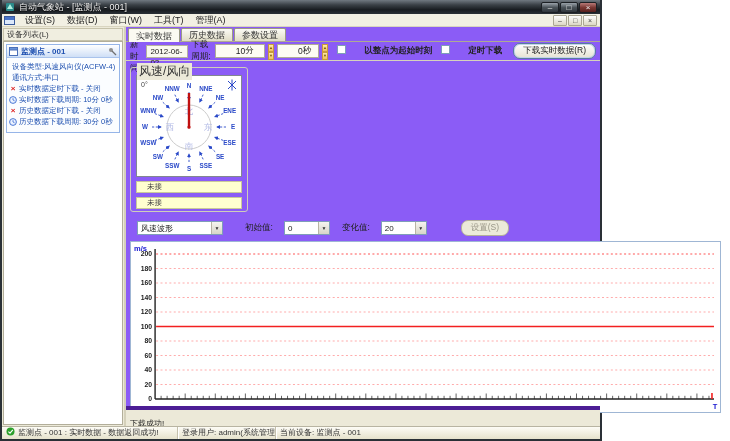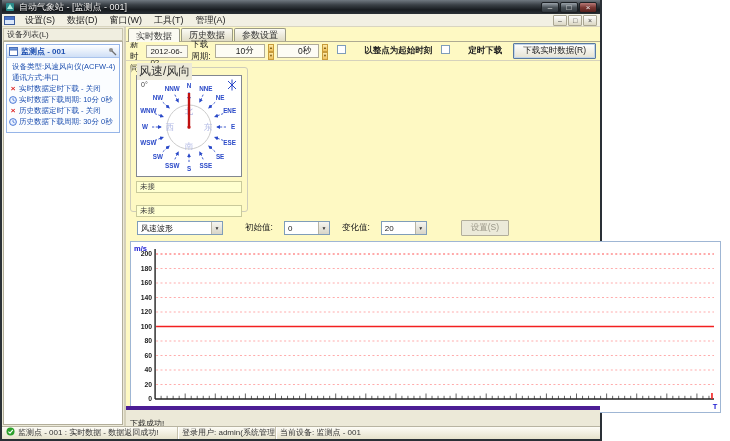--- a/index.html
+++ b/index.html
@@ -47,21 +47,21 @@
     background:linear-gradient(#ffffff,#cfdff6); border-bottom:1px solid #a9c3ec;
     color:#1e50b0; font-size:8px; font-weight:bold; }
   .device-header .dh-title { flex:1; white-space:nowrap; overflow:hidden; }
   .device-content { padding:3px 1px 5px 2px; }
   .status-line { display:flex; align-items:center; gap:2px; height:11px;
     font-size:7.5px; color:#1e50b0; white-space:nowrap; }
   .cross-ico { color:#d22; font-weight:bold; font-size:8px; width:8px; text-align:center; }
   .noicon { width:1px; }
 
   
-  .main { flex:1; display:flex; flex-direction:column; min-width:0; background:#fef9c3; }
+  .main { flex:1; display:flex; flex-direction:column; min-width:0; background:#8b5cf6; }
   .tabbar { height:15px; flex:0 0 15px; display:flex; align-items:flex-end; gap:1px;
     padding-left:2px; border-bottom:1px solid #aeaa92; }
   .tab { height:13px; padding:0 7px; font-size:9px; line-height:13px; color:#333;
     background:linear-gradient(#fbfaf5,#e0dcc6); border:1px solid #9a9a84; border-bottom:none;
     border-radius:2px 2px 0 0; white-space:nowrap; }
   .tab.active { height:14px; line-height:14px; background:#fbfaf2; margin-bottom:-1px; position:relative; z-index:2; }
 
   .toolbar { height:19px; flex:0 0 19px; display:flex; align-items:center; gap:3px;
     padding:0 4px; border-bottom:1px solid #d6d2bc; font-size:8.5px; color:#222; }
   .time-box { width:100px; height:13px; border:1px solid #b6b2a0; background:#faf9f0;
@@ -69,33 +69,33 @@
   .tb-right { margin-left:auto; display:flex; align-items:center; gap:3px; }
   .period-box { display:flex; align-items:center; justify-content:space-between; width:50px; height:14px;
     border:1px solid #b0ac98; background:#fdfcf4; font-size:8.5px; padding:0 20px; }
   .period-box.small { width:40px; }
   .spinner { display:flex; flex-direction:column; width:11px; height:14px; }
   .spin-btn { flex:1; font-size:4px; line-height:6px; text-align:center; color:#7a5a10;
     background:linear-gradient(#fdeaa8,#eec05c); border:1px solid #c89c3a; }
   .checkbox { width:9px; height:9px; border:1px solid #7f9db9; background:#fff; display:inline-block; }
   .cb-group { display:flex; align-items:flex-start; gap:18px; white-space:nowrap;font-weight:bold; }
   .xp-btn { height:16px; padding:0 9px; font-size:8.5px; color:#222; white-space:nowrap;
-    border:1px solid #5a7aa0; border-radius:1px; background:linear-gradient(#ffffff,#e5e2d2);
+    border:1px solid #5a7aa0; border-radius:7px; background:linear-gradient(#ffffff,#e5e2d2);
     box-shadow:inset 0 0 0 1px #c2d4e8; }
   .xp-btn.disabled { color:#9a9788; border-color:#b2ae9a; background:#ecead9; box-shadow:none; }
 
   .content { flex:1; padding:2px 4px 0 3px; min-height:0; }
   .group-box { width:118px; height:145px; border:1px solid #cfcdba; border-radius:3px;
     margin:4px 0 0 1px; position:relative; padding-top:7px; }
   .group-label { position:absolute; top:-5px; left:6px; background:#ece9d8; padding:0 2px;
     font-size:12px; color:#333; }
   .compass-box { width:106px; height:102px; margin:0 auto; background:#ffffff;
     border:1px solid #828790; }
-  .yellow-bar { width:106px; height:12px; margin:4px auto 12px; background:#ffffd0;
-    border:1px solid #c9c99a; font-size:7.5px; line-height:10px; padding:0 3px; color:#404040; }
+  .yellow-bar { width:106px; height:12px; margin:4px auto 4px; background:#ffffd0;
+    border:1px solid #c9c99a; font-size:7.5px; line-height:10px; padding:0 10px; color:#404040; }
 
   .chart-controls { display:flex; align-items:center; gap:4px; height:16px; margin:8px 0 0 1px; font-size:8.5px; color:#222; }
   .combo { height:14px; border:1px solid #7f9db9; background:#fff; display:flex; align-items:center; font-size:8px;margin-left:7px; }
   .combo .combo-val { flex:1; padding:0 3px; white-space:nowrap; overflow:hidden; }
   .combo .combo-btn { width:11px; height:100%; font-size:5px; line-height:12px; text-align:center; color:#333;
     background:linear-gradient(#f6f5f0,#d8d5c8); border-left:1px solid #b8b4a4; }
   .combo.w1 { width:86px; } .combo.w2 { width:46px; margin-right:8px;}
   .lbl-gap { margin-left:18px; }
   .btn-gap { margin-left:22px; }
 

